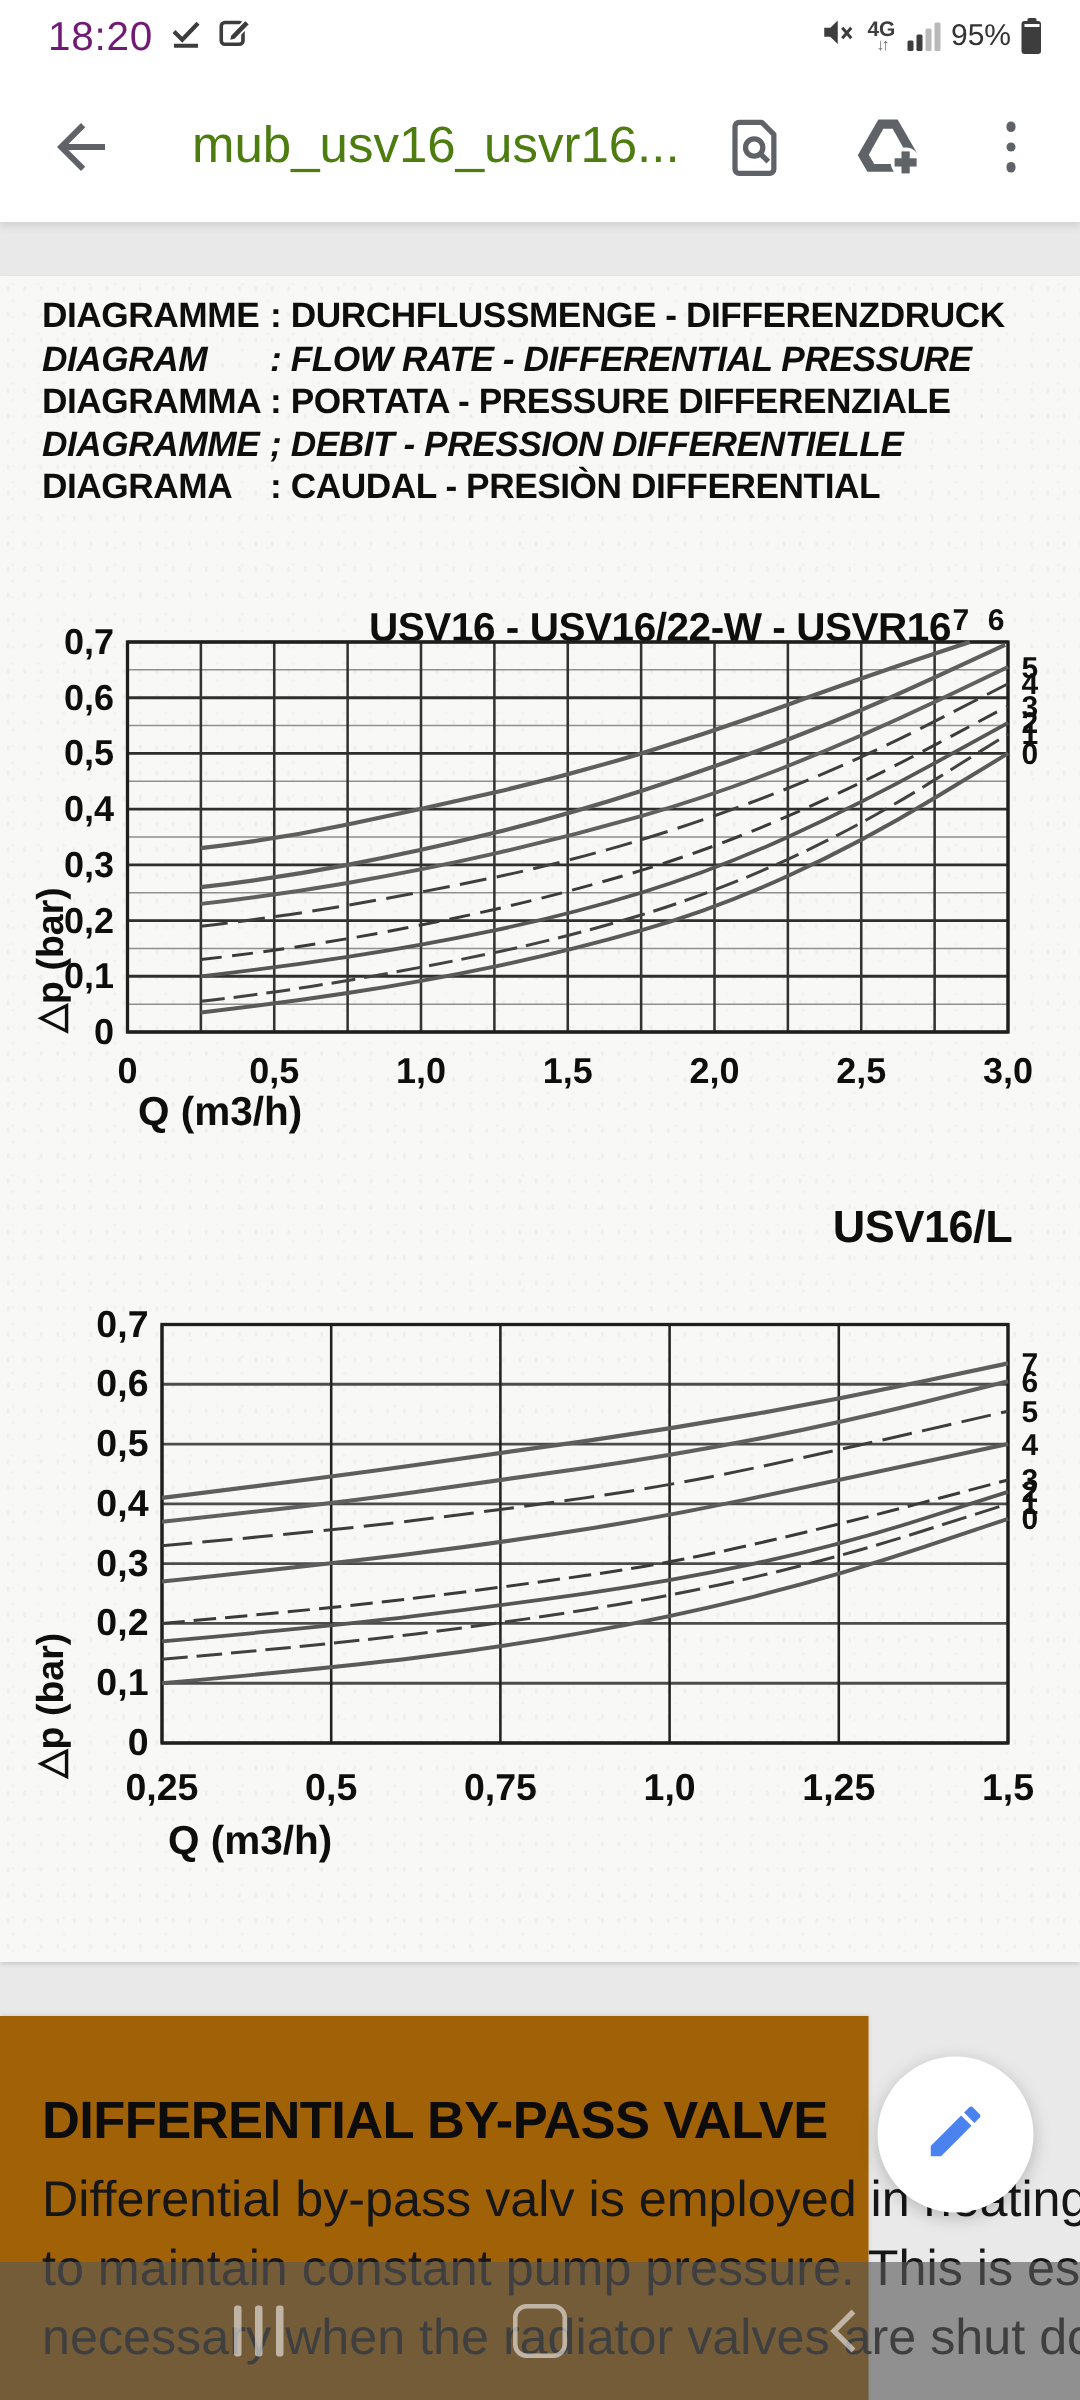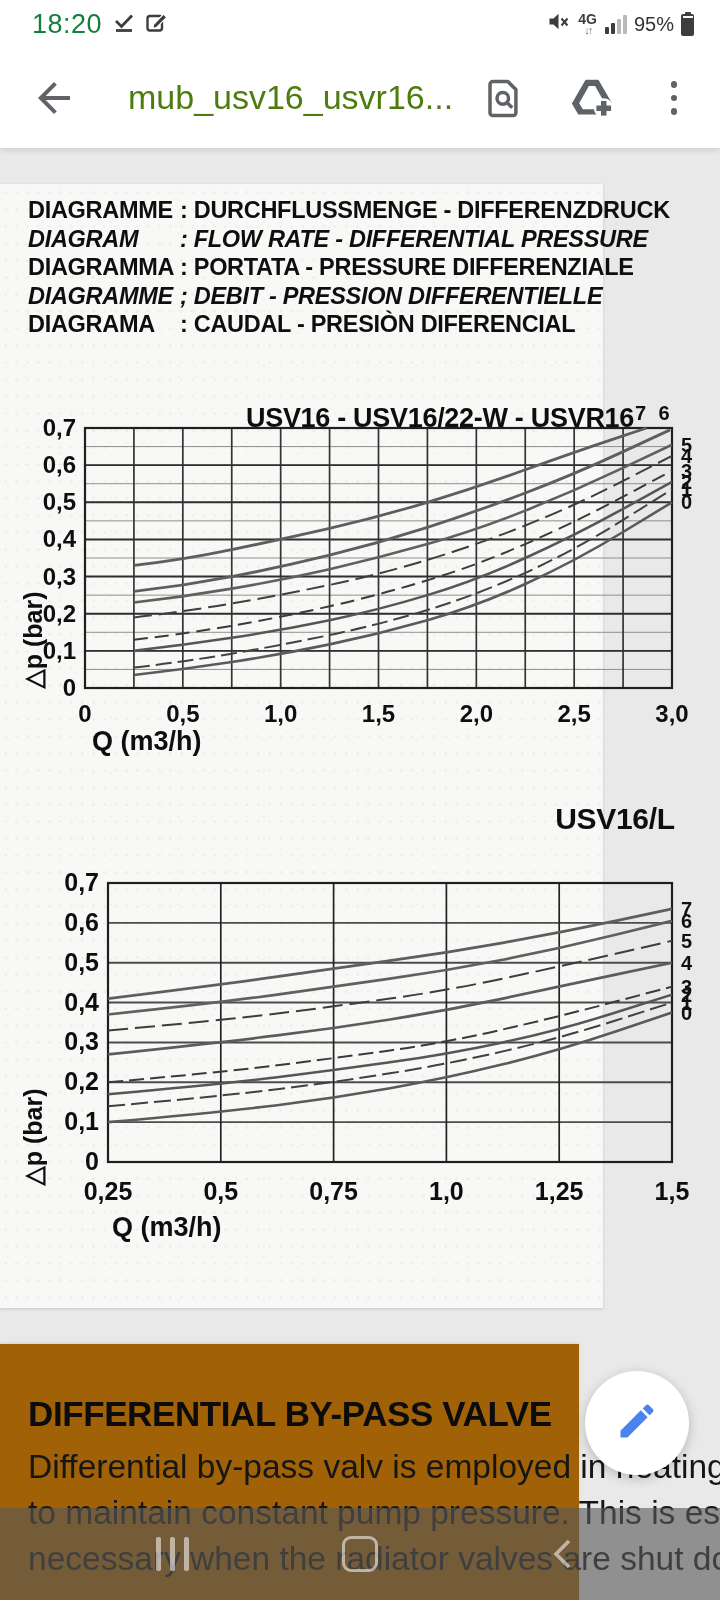--- a/index.html
+++ b/index.html
@@ -6,42 +6,42 @@
   body{
     width:720px;height:1600px;position:relative;overflow:hidden;
     background:#e9e9e9;
     font-family:"Liberation Sans", sans-serif;
     -webkit-font-smoothing:antialiased;
   }
   
   .status-bar{position:absolute;left:0;top:0;width:720px;height:48px;background:#fff;z-index:30;}
   .sb-left{position:absolute;left:32px;top:0;height:48px;display:flex;align-items:center;gap:11px;}
   .sb-right{position:absolute;right:26px;top:0;height:48px;display:flex;align-items:center;gap:7px;}
-  .sb-time{font-size:27px;color:#15803d;letter-spacing:.5px;}
+  .sb-time{font-size:27px;color:#701a75;letter-spacing:.5px;}
   .sb-pct{font-size:20px;color:#333;}
   .netwrap{display:flex;flex-direction:column;align-items:center;line-height:1;margin-right:1px;}
   .net4g{font-size:14px;font-weight:bold;color:#3d3d3d;}
   .netarrows{font-size:11px;color:#6d6d6d;letter-spacing:-2px;margin-top:-1px;}
   .sigbars{display:flex;align-items:flex-end;gap:2px;height:20px;}
   .sigbars i{display:block;width:4px;border-radius:1px;}
   .battery{position:relative;width:13px;height:24px;}
   .battery .cap{position:absolute;left:3.5px;top:0;width:6px;height:3px;background:#3d3d3d;border-radius:1px;}
   .battery .bod{position:absolute;left:0;top:2px;width:13px;height:22px;background:#3d3d3d;border-radius:2px;}
   .battery .gap{position:absolute;left:1.5px;top:4px;width:10px;height:2px;background:#fdfdfd;}
   
   .app-bar{position:absolute;left:0;top:48px;width:720px;height:100px;background:#fff;z-index:29;
     box-shadow:0 2px 6px rgba(60,64,67,.16);}
   .ab-back{position:absolute;left:30px;top:26px;width:48px;height:48px;}
   .ab-title{position:absolute;left:128px;top:30px;font-size:34px;color:#4d7c0f;white-space:nowrap;max-width:330px;overflow:hidden;}
   .ab-ic{position:absolute;top:24px;width:52px;height:52px;display:flex;align-items:center;justify-content:center;}
   .ic-find{left:478px;} .ic-drive{left:566px;} .ic-more{left:648px;}
   .dots{display:flex;flex-direction:column;gap:7px;}
   .dots i{width:6.5px;height:6.5px;border-radius:50%;background:#5f6368;display:block;}
   
-  .page1{position:absolute;left:0;top:184px;width:603px;height:1124px;background:#f8f8f6;z-index:1;
+  .page1{position:absolute;left:0;top:184px;width:720px;height:1124px;background:#f8f8f6;z-index:1;
     box-shadow:0 1px 3px rgba(0,0,0,.14);
     background-image:radial-gradient(rgba(40,40,40,.045) 1px, transparent 1.3px),
                      radial-gradient(rgba(40,40,40,.03) 1px, transparent 1.2px);
     background-size:11px 17px,17px 11px;}
   .page2{position:absolute;left:0;top:1344px;width:579px;height:256px;background:#a16207;z-index:1;
     box-shadow:0 -1px 3px rgba(0,0,0,.10);}
   
   .scan{color:#0e0e0e;letter-spacing:-.3px;}
   .lang-block{position:absolute;left:28px;top:12px;}
   .lang-row{display:flex;font-size:23.5px;font-weight:bold;line-height:28.6px;white-space:nowrap;}
@@ -160,21 +160,21 @@
       <div class="lang-row">
         <span class="lab">DIAGRAMMA</span>
         <span>: PORTATA - PRESSURE DIFFERENZIALE</span>
       </div>
       <div class="lang-row it">
         <span class="lab">DIAGRAMME</span>
         <span>; DEBIT - PRESSION DIFFERENTIELLE</span>
       </div>
       <div class="lang-row">
         <span class="lab">DIAGRAMA</span>
-        <span>: CAUDAL - PRESIÒN DIFERENCIAL</span>
+        <span>: CAUDAL - PRESIÒN DIFFERENTIAL</span>
       </div>
     </div>
 
   <div class="chart-title ct1">USV16 - USV16/22-W - USVR16</div>
   <svg class="chart" id="chart1" style="top:212px;" width="720" height="346">
       <line x1="85" x2="672" y1="292" y2="292" stroke="#8f8f8f" stroke-width="1"></line>
       <line x1="85" x2="672" y1="273.42857142857144" y2="273.42857142857144" stroke="#8f8f8f" stroke-width="1"></line>
       <line x1="85" x2="672" y1="254.85714285714286" y2="254.85714285714286" stroke="#8f8f8f" stroke-width="1"></line>
       <line x1="85" x2="672" y1="236.28571428571428" y2="236.28571428571428" stroke="#8f8f8f" stroke-width="1"></line>
       <line x1="85" x2="672" y1="217.71428571428572" y2="217.71428571428572" stroke="#8f8f8f" stroke-width="1"></line>

